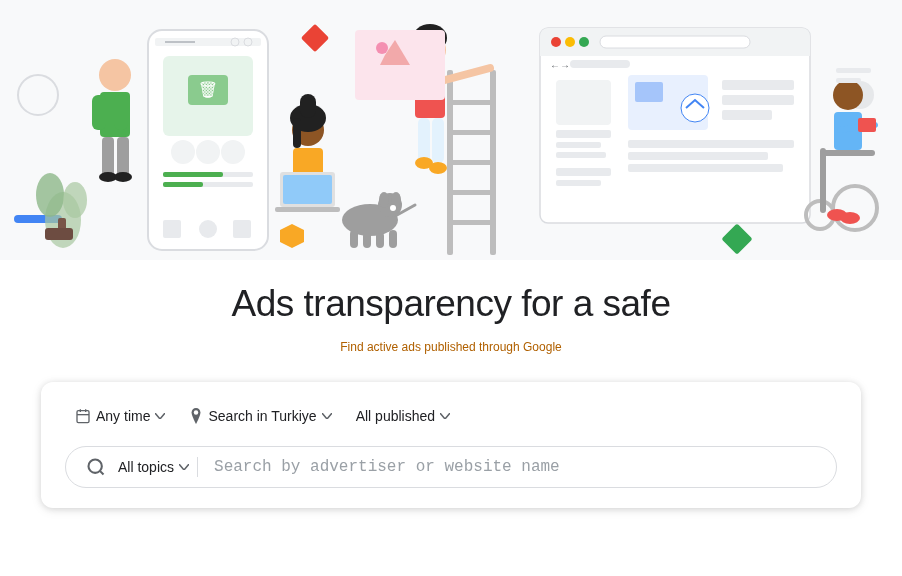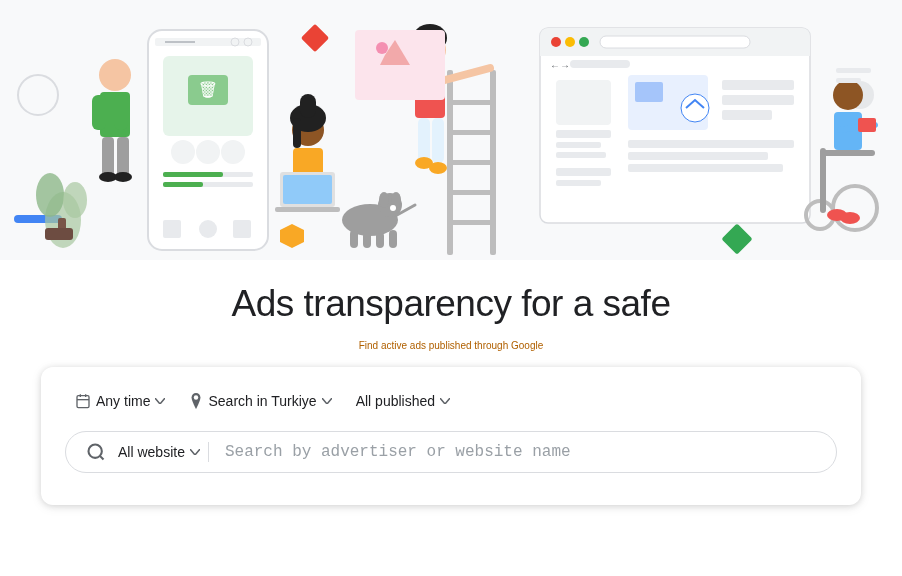--- a/index.html
+++ b/index.html
@@ -39,34 +39,34 @@
       font-size: 37px;
       font-weight: 400;
       color: #202124;
       text-align: center;
       line-height: 1.3;
       margin-bottom: 12px;
       letter-spacing: -0.5px;
     }
 
     .subheadline {
-      font-size: 10px;
+      font-size: 12px;
       color: #b06000;
       text-align: center;
-      margin-bottom: 16px;
+      margin-bottom: 28px;
       font-weight: 400;
     }
 
     
     .search-card {
       width: 820px;
       background: #fff;
       border-radius: 12px;
       box-shadow: 0 1px 6px rgba(0,0,0,0.12), 0 2px 12px rgba(0,0,0,0.08);
-      padding: 20px 24px 32px;
+      padding: 20px 24px 20px;
     }
 
     .filter-row {
       display: flex;
       align-items: center;
       gap: 4px;
       margin-bottom: 16px;
     }
 
     .filter-btn {
@@ -333,21 +333,21 @@
     </div>
 
     <div class="search-row">
       <div class="search-icon-wrap">
         <svg width="20" height="20" viewBox="0 0 24 24" fill="none" stroke="#5f6368" stroke-width="2.5">
           <circle cx="11" cy="11" r="8"></circle>
           <line x1="21" y1="21" x2="16.65" y2="16.65"></line>
         </svg>
       </div>
       <button class="topic-btn">
-        <span>All website</span>
+        <span>All topics</span>
         <svg width="10" height="6" viewBox="0 0 10 6">
           <path d="M0 0 L5 6 L10 0" fill="none" stroke="#5f6368" stroke-width="1.5"></path>
         </svg>
       </button>
       <input class="search-input" type="text" placeholder="Search by advertiser or website name" style="">
     </div>
   </div>
 </div>
 
 </body></html>

